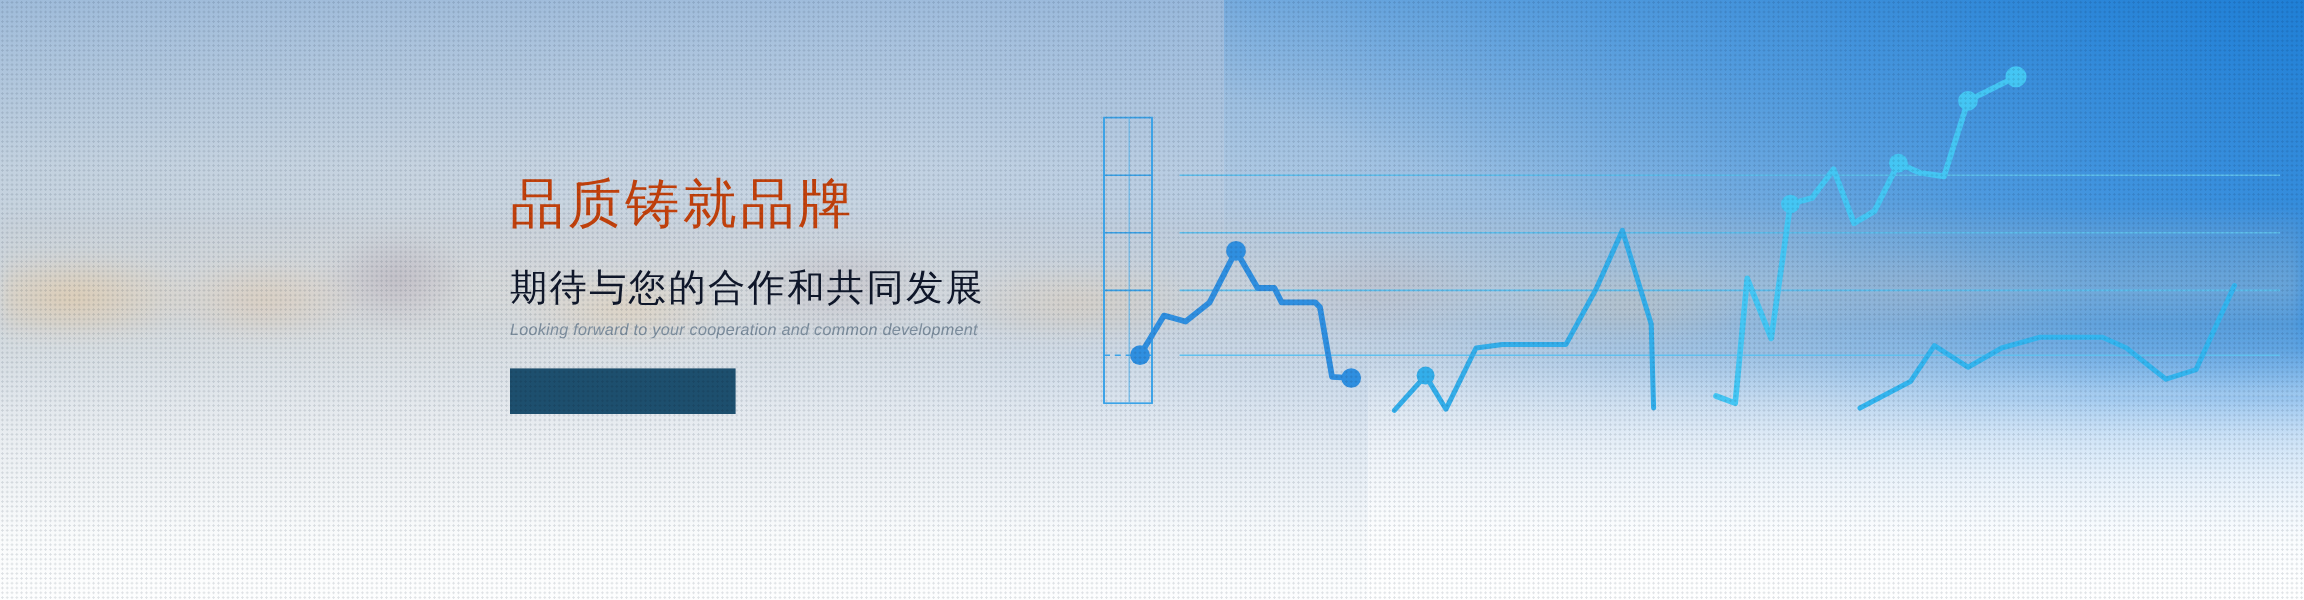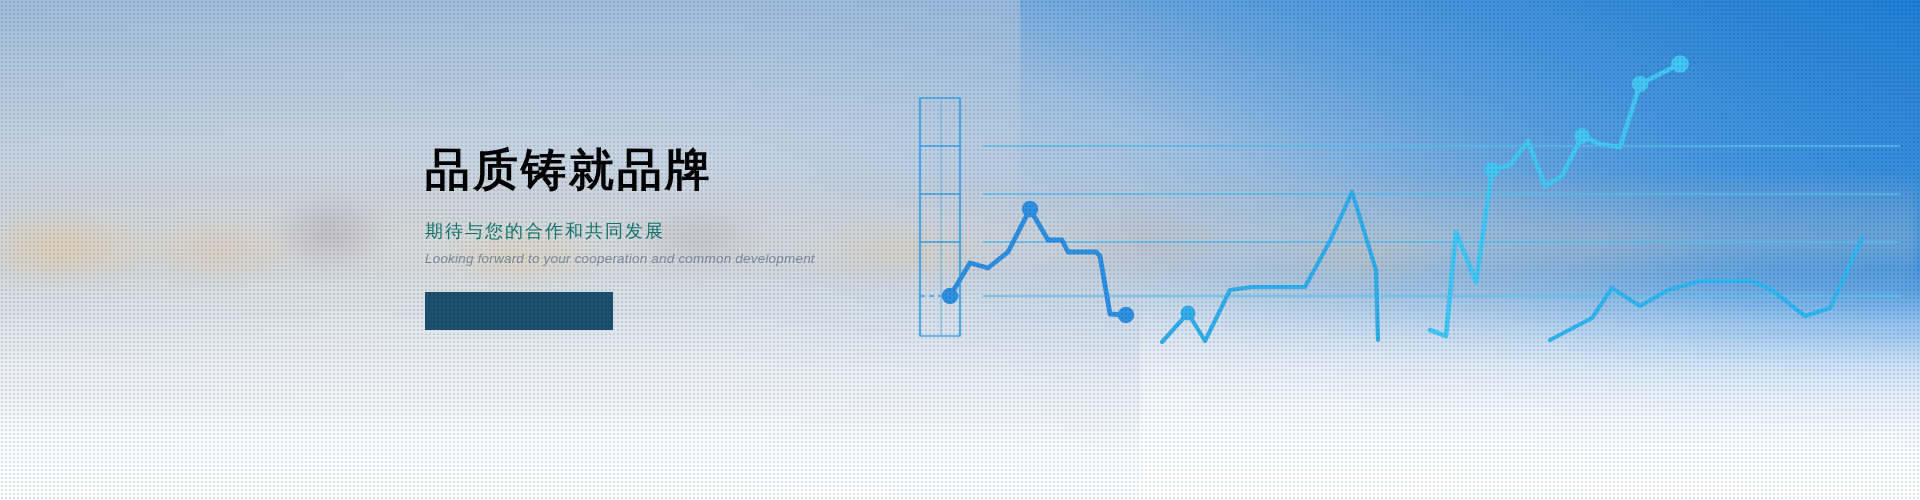--- a/index.html
+++ b/index.html
@@ -117,30 +117,30 @@
     position: absolute;
     left: 425px;
     top: 145px;
     width: 640px;
   }
   .headline {
     margin: 0;
     font-size: 45px;
     line-height: 1.1;
     letter-spacing: 3px;
-    font-weight: 700;
-    color: #000000;
+    font-weight: 400;
+    color: #c2410c;
   }
   .subhead {
     margin: 26px 0 0 0;
-    font-size: 18px;
+    font-size: 31px;
     line-height: 1.2;
     letter-spacing: 2px;
     font-weight: 400;
-    color: #0f766e;
+    color: #0f172a;
   }
   .subhead-en {
     margin: 8px 0 0 0;
     font-size: 13.5px;
     line-height: 1.3;
     letter-spacing: .2px;
     font-weight: 400;
     color: #7d8e9e;
     font-style: italic;
   }

